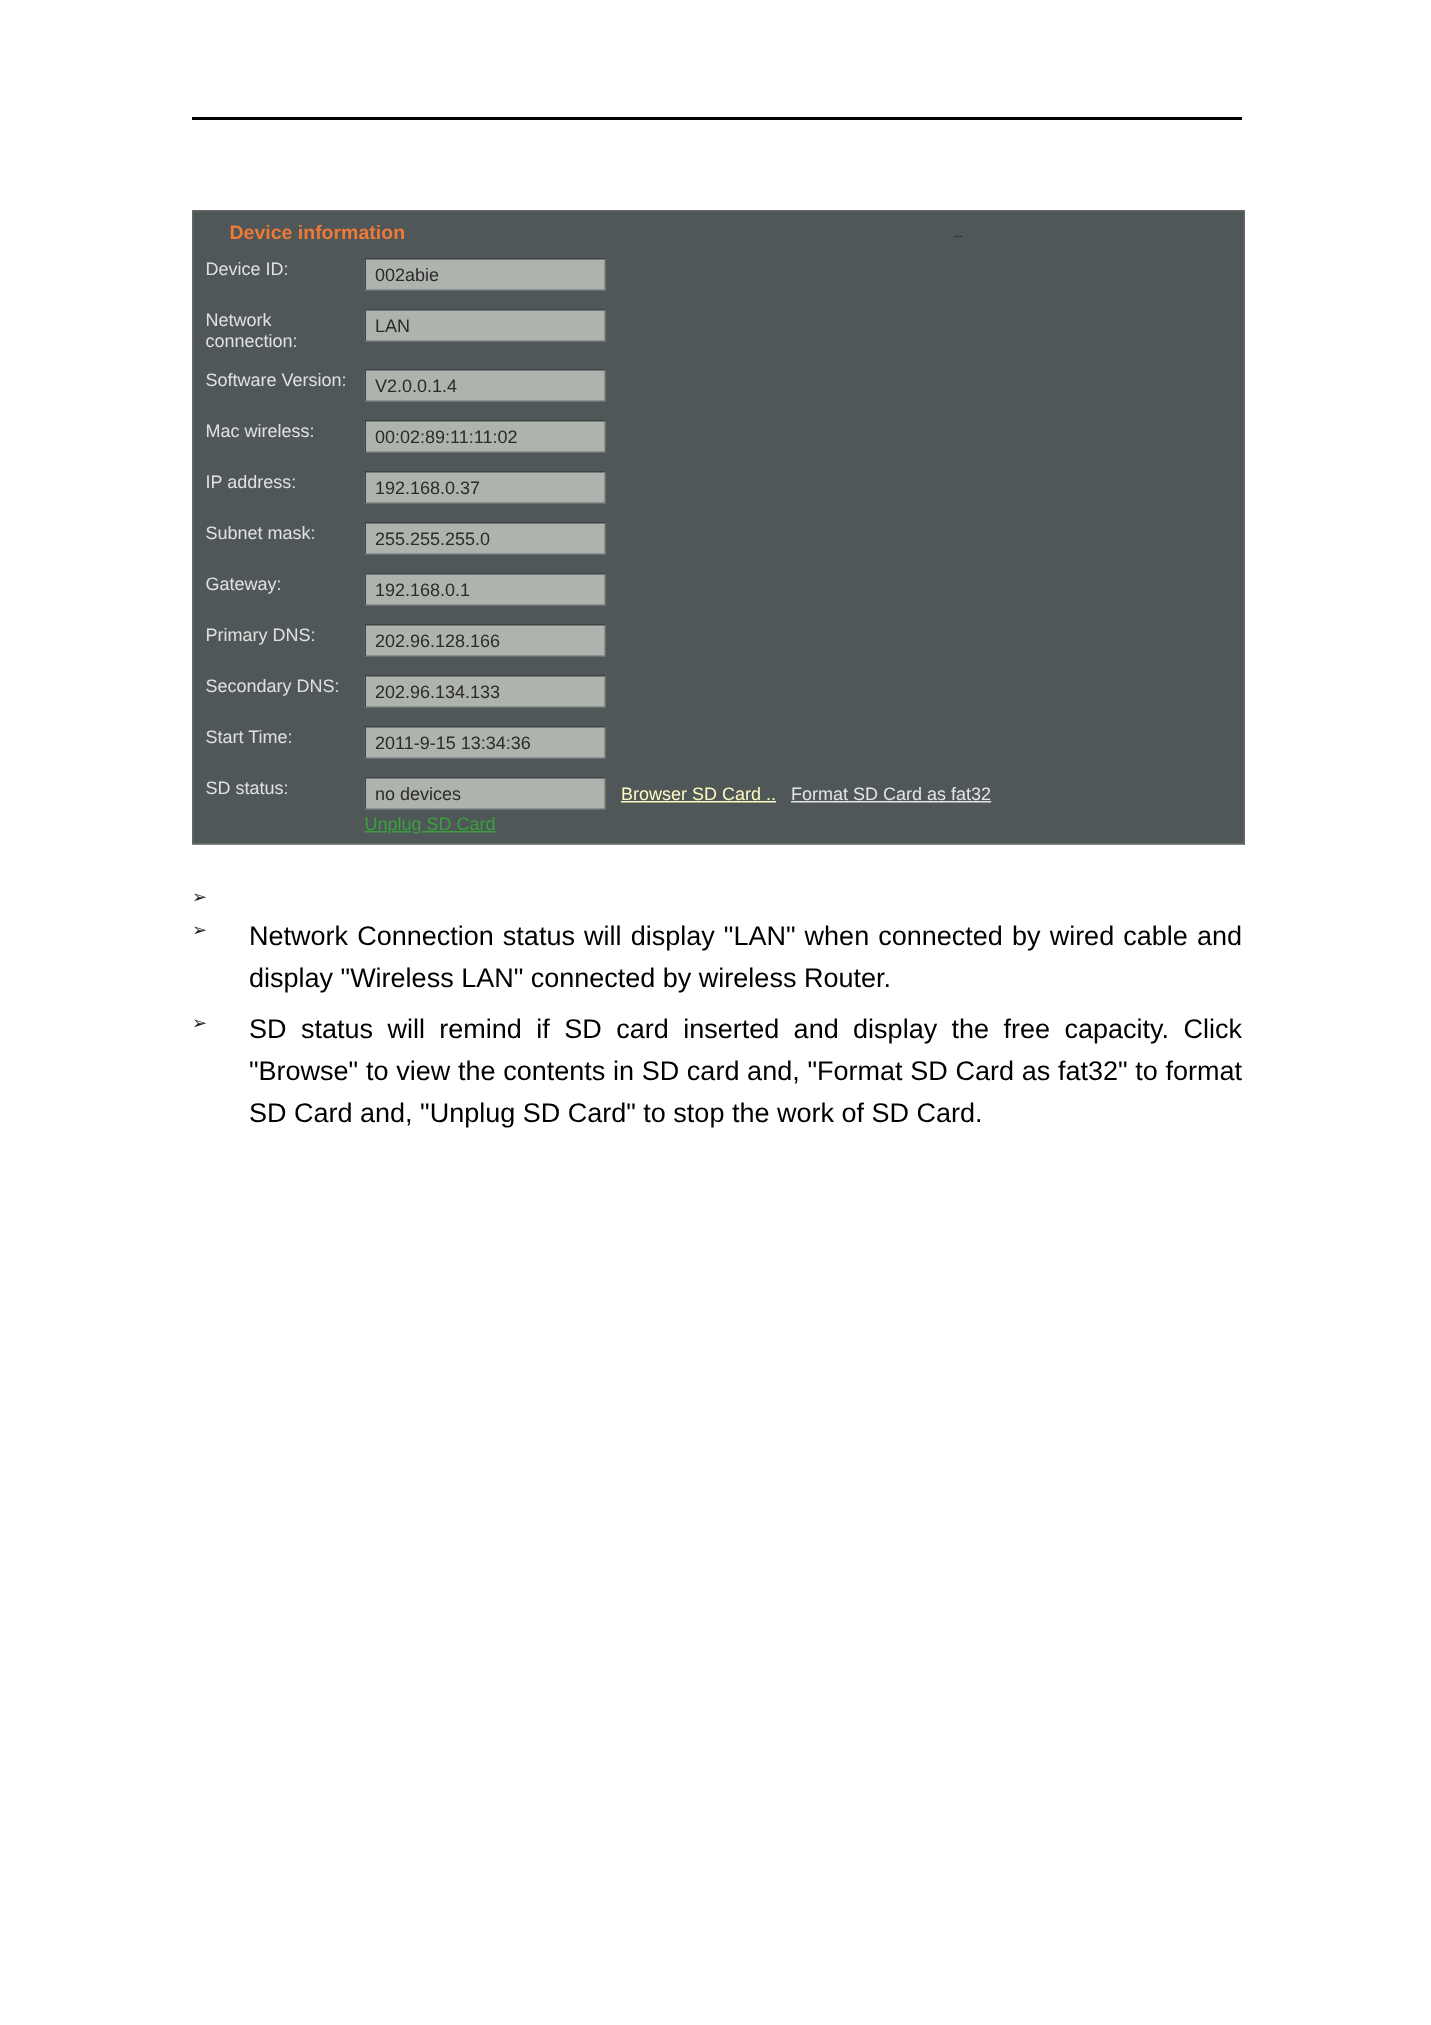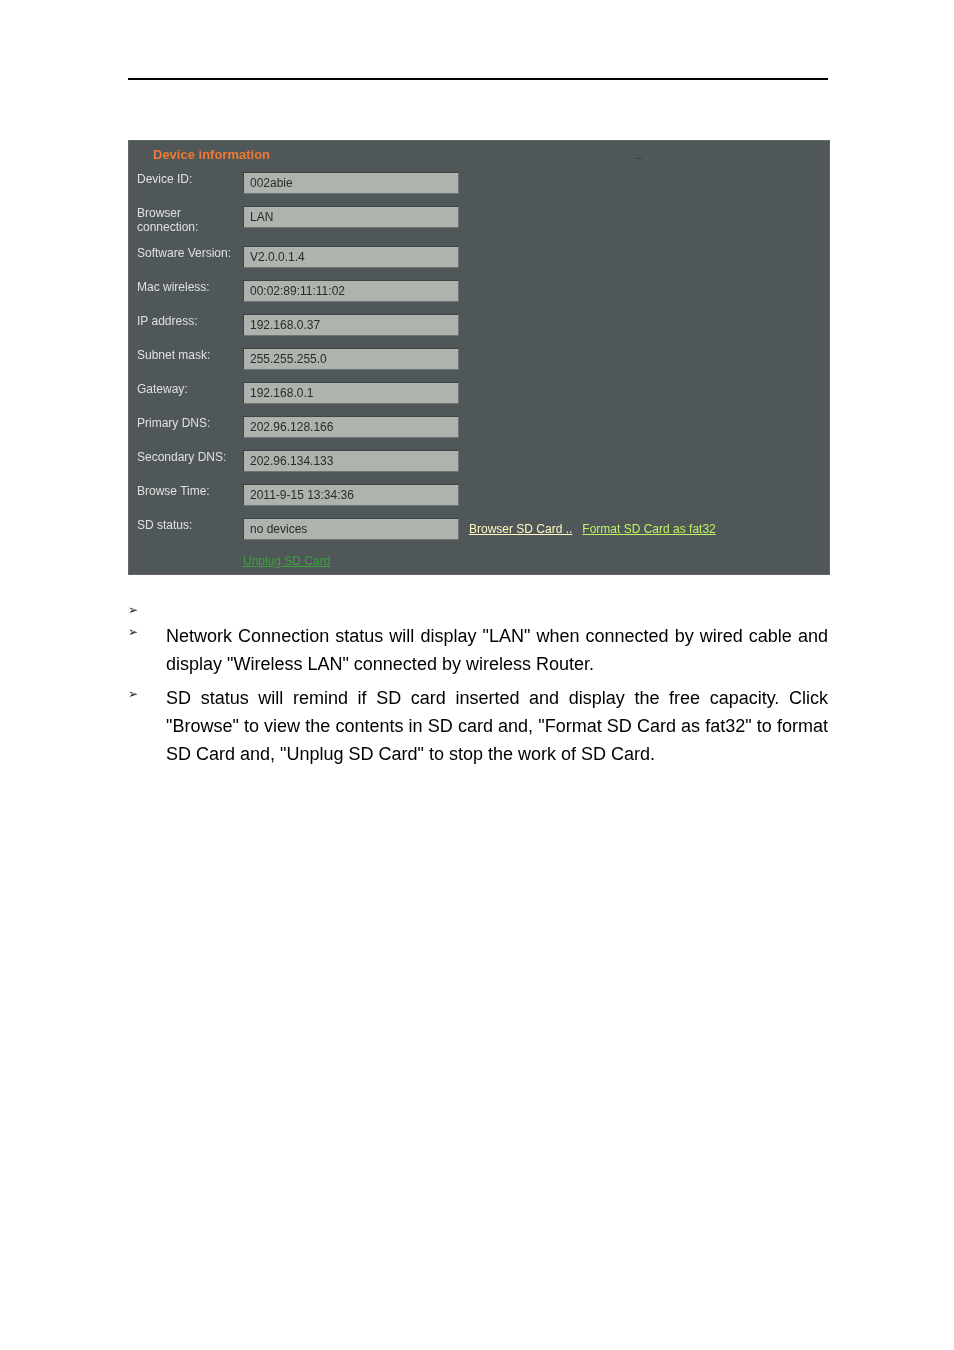--- a/index.html
+++ b/index.html
@@ -55,45 +55,45 @@
     flex-shrink: 0;
   }
   .value-box {
     border: 1px solid #6b7374;
     border-top-color: #3d4445;
     border-left-color: #3d4445;
     background: #afb3ae;
     color: #2b2b2b;
     font-size: 12px;
     padding: 3px 6px;
-    width: 216px;
+    width: 161px;
     box-sizing: border-box;
     height: 22px;
     line-height: 15px;
   }
   .sd-cell {
     display: flex;
     flex-direction: column;
-    gap: 14px;
+    gap: 2px;
   }
   .sd-line {
     display: flex;
     align-items: center;
     gap: 10px;
   }
   .link-cell {
     font-size: 12px;
     text-decoration: underline;
     cursor: pointer;
   }
   .link-blue {
     color: #fef9c3;
   }
   .link-orange {
-    color: #bef264;
+    color: #e5e5e5;
   }
   .link-green {
     color: #3aa23c;
   }
 
   .bullets {
     margin-top: 26px;
     width: 700px;
   }
   .bullet-line {
@@ -125,21 +125,21 @@
 
   <div class="panel">
     <div class="panel-header">Device information</div>
 
     <div class="row">
       <div class="label">Device ID:</div>
       <div class="value-box">002abie</div>
     </div>
 
     <div class="row">
-      <div class="label">Browser connection:</div>
+      <div class="label">Network connection:</div>
       <div class="value-box">LAN</div>
     </div>
 
     <div class="row">
       <div class="label">Software Version:</div>
       <div class="value-box">V2.0.0.1.4</div>
     </div>
 
     <div class="row">
       <div class="label">Mac wireless:</div>
@@ -165,21 +165,21 @@
       <div class="label">Primary DNS:</div>
       <div class="value-box">202.96.128.166</div>
     </div>
 
     <div class="row">
       <div class="label">Secondary DNS:</div>
       <div class="value-box">202.96.134.133</div>
     </div>
 
     <div class="row">
-      <div class="label">Browse Time:</div>
+      <div class="label">Start Time:</div>
       <div class="value-box">2011-9-15 13:34:36</div>
     </div>
 
     <div class="row">
       <div class="label">SD status:</div>
       <div class="sd-cell">
         <div class="sd-line">
           <div class="value-box">no devices</div>
           <span class="link-cell link-blue">Browser SD Card ..</span>
           <span class="link-cell link-orange">Format SD Card as fat32</span>

